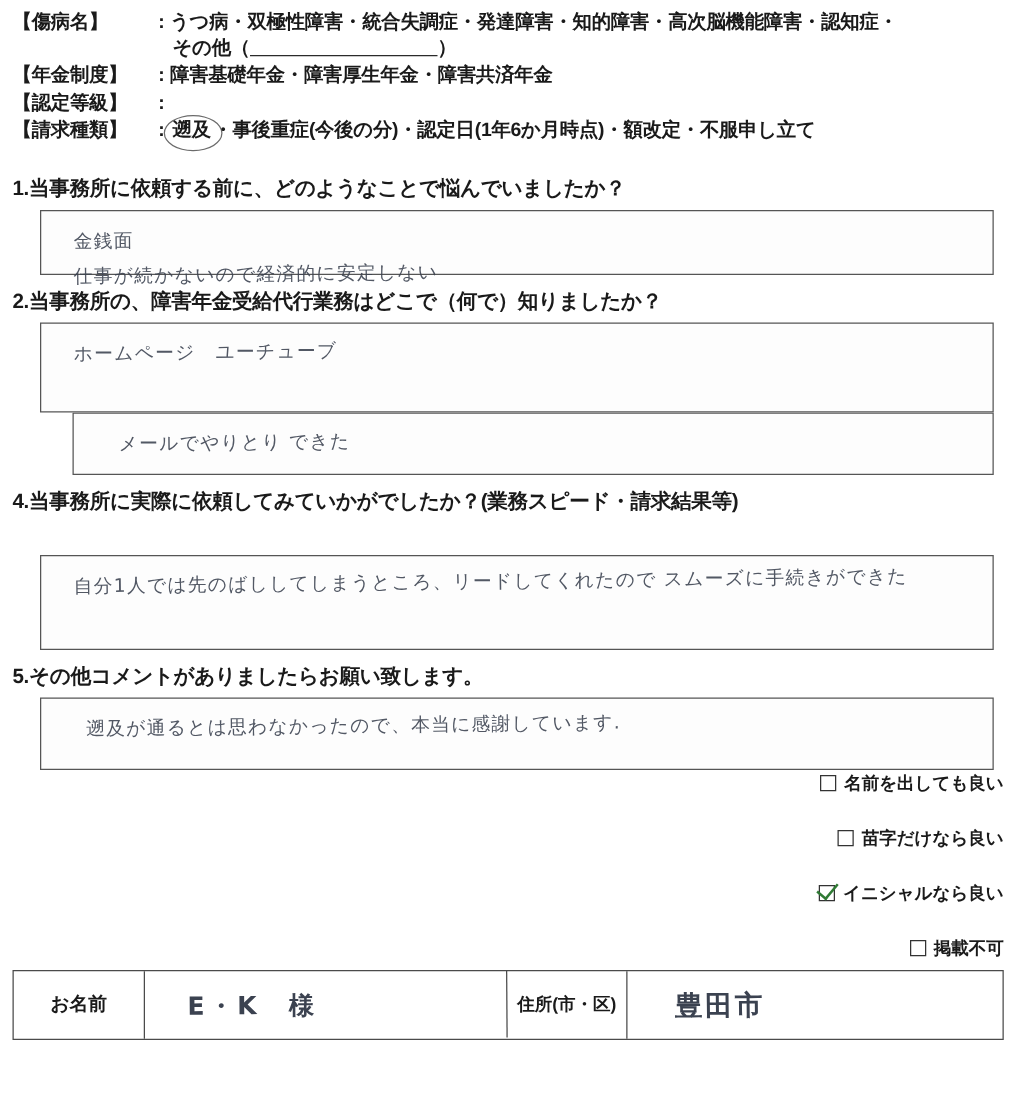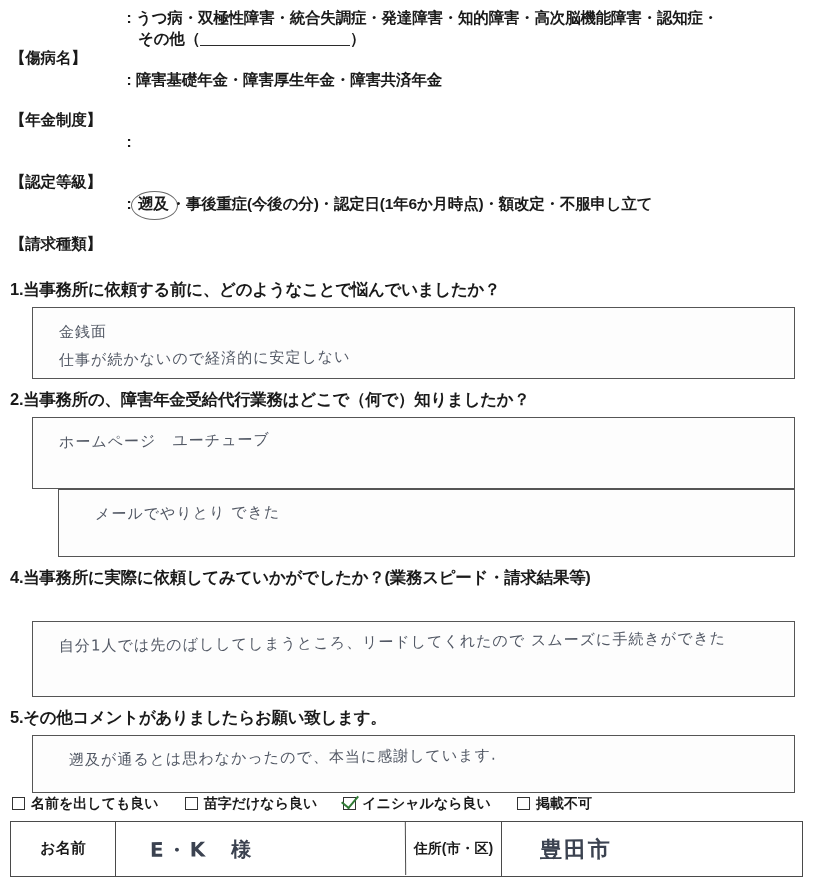--- a/index.html
+++ b/index.html
@@ -31,21 +31,20 @@
     align-items: flex-start;
     font-size: 15.5px;
     font-weight: bold;
     line-height: 1.35;
     margin-bottom: 1px;
     letter-spacing: -0.2px;
   }
   .hdr-label {
     flex: 0 0 112px;
     white-space: nowrap;
-    margin-top: 40px;
   }
   .hdr-sep {
     flex: 0 0 14px;
     text-align: center;
   }
   .hdr-value {
     flex: 1 1 auto;
   }
   .hdr-value .sub {
     display: block;
@@ -98,43 +97,44 @@
     font-family: "DejaVu Sans", sans-serif;
     font-size: 15px;
     color: #3b4250;
     line-height: 1.9;
     white-space: pre;
     transform: rotate(-0.7deg);
     transform-origin: left center;
     letter-spacing: 1px;
     opacity: .88;
   }
-  .ans-h1 { height: 72px; }
+  .ans-h1 { height: 52px; }
   .ans-h2 { height: 72px; }
-  .ans-h3 { height: 68px; margin-left: 48px; }
+  .ans-h3 { height: 50px; margin-left: 48px; }
   .ans-h4 { height: 76px; margin-top: 32px; }
   .ans-h5 { height: 58px; }
   .ans-line.indent1 { margin-left: 12px; }
   .ans-line.indent2 { margin-left: 22px; }
 
   
   .footer-note {
     font-size: 13.5px;
     font-weight: bold;
     line-height: 1.55;
     margin: 14px 0 4px 0;
     letter-spacing: -0.2px;
   }
   .checks {
     display: flex;
     align-items: flex-end;
     font-size: 14px;
     font-weight: bold;
     gap: 26px;
     margin: 2px 0 8px 2px;
+    flex-direction: column;
   }
   .check-item {
     display: flex;
     align-items: center;
     gap: 6px;
     white-space: nowrap;
   }
   .cbox {
     display: inline-block;
     width: 13px; height: 13px;

